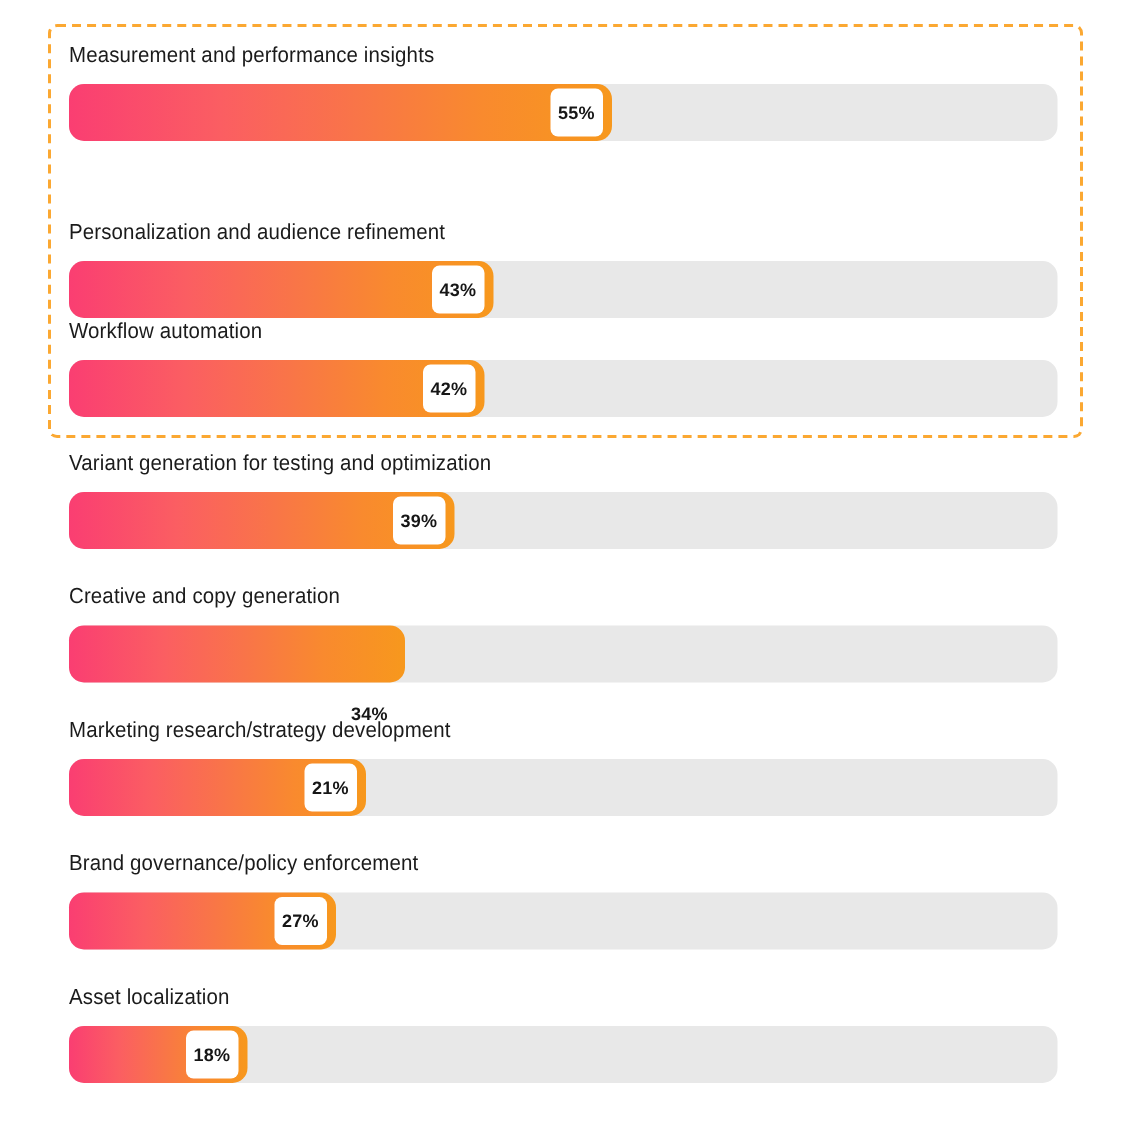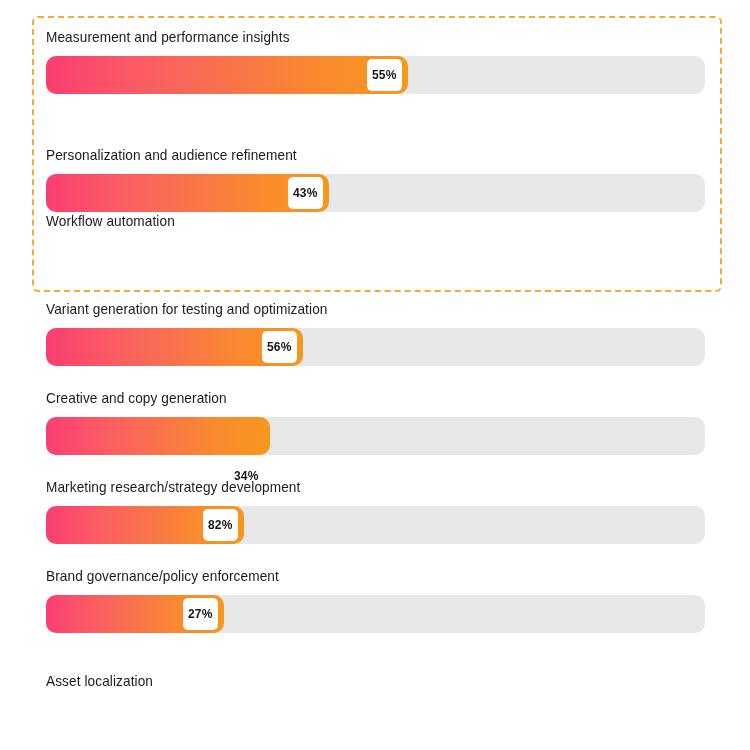--- a/index.html
+++ b/index.html
@@ -102,47 +102,55 @@
       </div>
       <div class="row" style="top: 122px; margin-top: 24px;">
         <div class="row-label">Personalization and audience refinement</div>
         <div class="bar-track">
           <div class="bar-fill" style="width: 283px;"></div>
           <div class="bar-badge" style="left: 242px;">43%</div>
         </div>
       </div>
       <div class="row" style="top: 212px;">
         <div class="row-label">Workflow automation</div>
+        <div class="bar-track">
+          <div class="bar-fill" style="width: 277px;"></div>
+          <div class="bar-badge" style="left: 236px;">42%</div>
+        </div>
       </div>
       <div class="row" style="top: 300px;">
         <div class="row-label">Variant generation for testing and optimization</div>
         <div class="bar-track">
           <div class="bar-fill" style="width: 257px;"></div>
-          <div class="bar-badge" style="left: 216px;">56%</div>
+          <div class="bar-badge" style="left: 216px;">39%</div>
         </div>
       </div>
       <div class="row" style="top: 389px;">
         <div class="row-label">Creative and copy generation</div>
         <div class="bar-track">
           <div class="bar-fill" style="width: 224px;"></div>
           <div class="bar-badge" style="left: 183px; margin-top: 40px;">34%</div>
         </div>
       </div>
       <div class="row" style="top: 478px;">
         <div class="row-label">Marketing research/strategy development</div>
         <div class="bar-track">
           <div class="bar-fill" style="width: 198px;"></div>
-          <div class="bar-badge" style="left: 157px;">82%</div>
+          <div class="bar-badge" style="left: 157px;">21%</div>
         </div>
       </div>
       <div class="row" style="top: 567px;">
         <div class="row-label">Brand governance/policy enforcement</div>
         <div class="bar-track">
           <div class="bar-fill" style="width: 178px;"></div>
           <div class="bar-badge" style="left: 137px;">27%</div>
         </div>
       </div>
-      <div class="row" style="top: 672px;">
+      <div class="row" style="top: 656px;">
         <div class="row-label">Asset localization</div>
+        <div class="bar-track">
+          <div class="bar-fill" style="width: 119px;"></div>
+          <div class="bar-badge" style="left: 78px;">18%</div>
+        </div>
       </div>
     </div>
 
 </div>
 
 </body></html>

